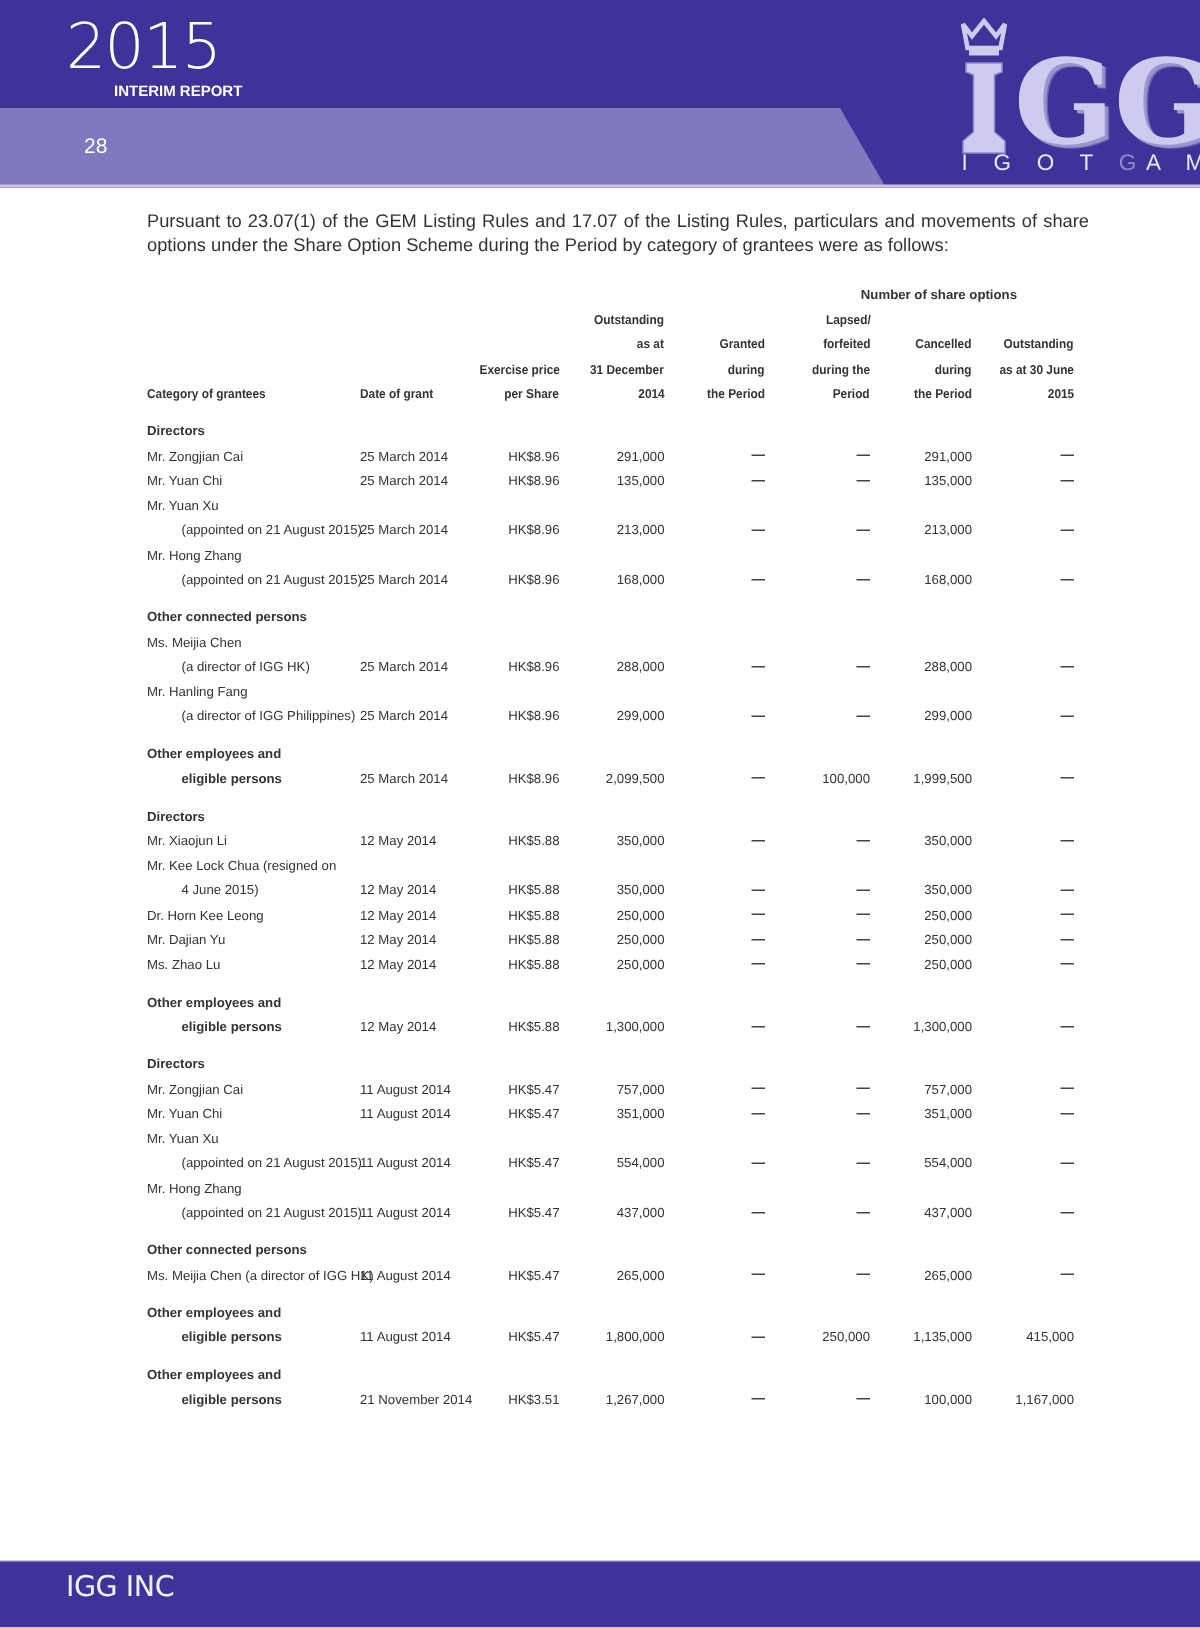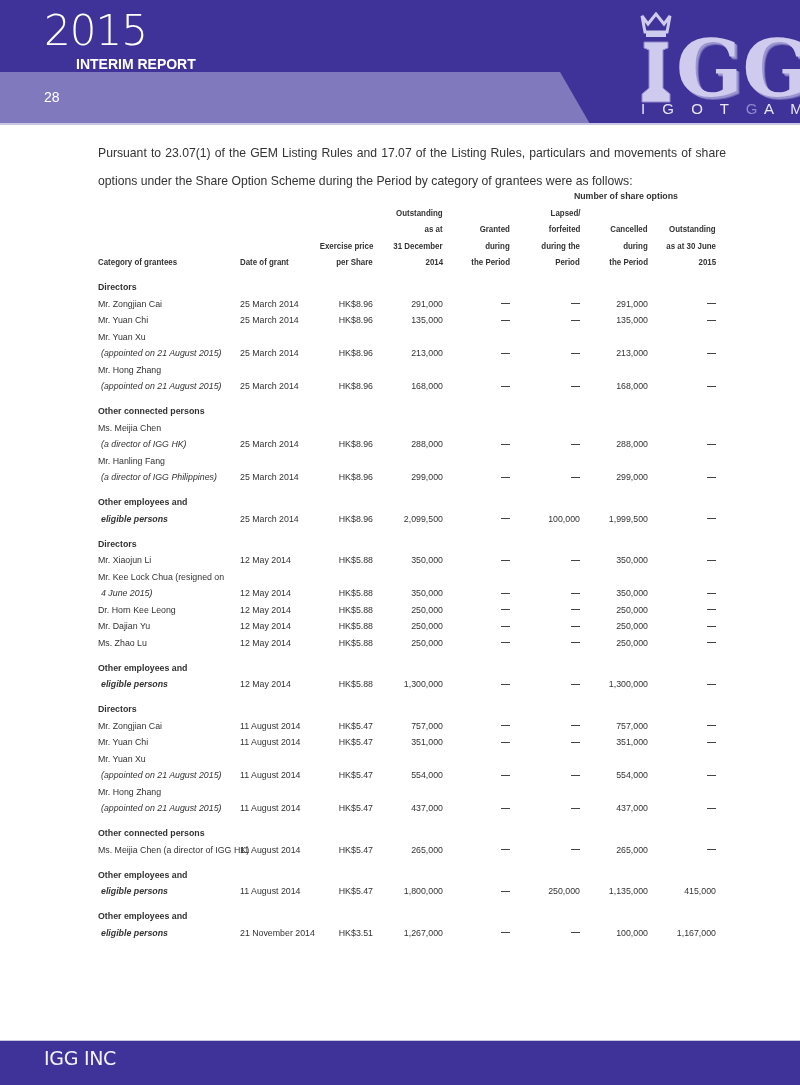--- a/index.html
+++ b/index.html
@@ -6,43 +6,43 @@
   html, body { width: 800px; height: 1085px; background: #ffffff; overflow: hidden; }
   body { position: relative; font-family: "Liberation Sans", sans-serif; color: #2a2a2a; }
 
   
   .header { position: absolute; left: 0; top: 0; width: 800px; height: 125px; background: #3f3399; overflow: hidden; }
   .band { position: absolute; left: 0; top: 72px; width: 590px; height: 52px; background: #8079bd;
           clip-path: polygon(0 0, 560px 0, 590px 52px, 0 52px); }
   .header-line { position: absolute; left: 0; top: 123px; width: 800px; height: 2px; background: #c9c6e4; }
   .year { position: absolute; left: 44px; top: 10px; font-family: "DejaVu Sans", sans-serif; font-weight: 200;
           font-size: 42px; letter-spacing: -1px; color: #ffffff; line-height: 1; }
-  .report-label { position: absolute; left: 76px; top: 56px; font-size: 14px; font-weight: bold; color: #ffffff; letter-spacing: 0; }
-  .page-num { position: absolute; left: 44px; top: 89px; font-size: 14px; color: #ffffff; }
+  .report-label { position: absolute; left: 76px; top: 56px; font-size: 10px; font-weight: bold; color: #ffffff; letter-spacing: 0; }
+  .page-num { position: absolute; left: 56px; top: 89px; font-size: 14px; color: #ffffff; }
 
   .logo { position: absolute; left: 598px; top: 12px; width: 160px; height: 108px; margin-left: 40px; }
   .logo-letters { position: absolute; left: 0; top: 20px; display: flex; align-items: flex-end; }
   .crown { position: absolute; left: 1px; top: 0; width: 34px; height: 26px; }
   .logo-i { width: 36px; height: 72px; position: relative; }
   .logo-g { font-family: "DejaVu Serif", serif; font-weight: bold; font-size: 78px; line-height: 70px; color: #cfcbee;
             text-shadow: 2px 2px 0 #9a94cf, 3px 3px 0 #6f68b5; margin-left: 2px; }
   .tagline { position: absolute; left: 3px; top: 88px; font-size: 15px; letter-spacing: 6.5px; color: #e8e6f7; white-space: nowrap; }
   .tagline .dim { color: #8f89cc; }
 
   
-  .intro { position: absolute; left: 98px; top: 139px; width: 628px; font-size: 12.2px; line-height: 28px; color: #333; text-align: justify; }
+  .intro { position: absolute; left: 98px; top: 139px; width: 628px; font-size: 12.2px; line-height: 16px; color: #333; text-align: justify; }
 
   
   .tbl { position: absolute; left: 98px; top: 188px; width: 620px; font-family: "Liberation Sans", sans-serif;
          font-size: 8.8px; color: #333; }
   .tbl .row { position: relative; height: 16.5px; line-height: 16.5px; white-space: nowrap; }
   .tbl .row.gap { height: 8.5px; }
   .cell { position: absolute; top: 0; }
   .c-name { left: 0; }
-  .c-name.indent { left: 3px; font-style: italic; }
+  .c-name.indent { left: 23px; }
   .c-date { left: 142px; }
   .c-price { right: 345px; text-align: right; }
   .c-out { right: 275px; text-align: right; }
   .c-gr { right: 208px; text-align: right; }
   .c-lap { right: 138px; text-align: right; }
   .c-can { right: 70px; text-align: right; }
   .c-end { right: 2px; text-align: right; }
   .hdr { font-weight: bold; font-size: 8.6px; color: #333; transform: scaleX(0.92); transform-origin: right center; }
   .hdr.left { transform-origin: left center; }
   .hdr-center { left: 380px; width: 200px; text-align: right; font-weight: bold; }

